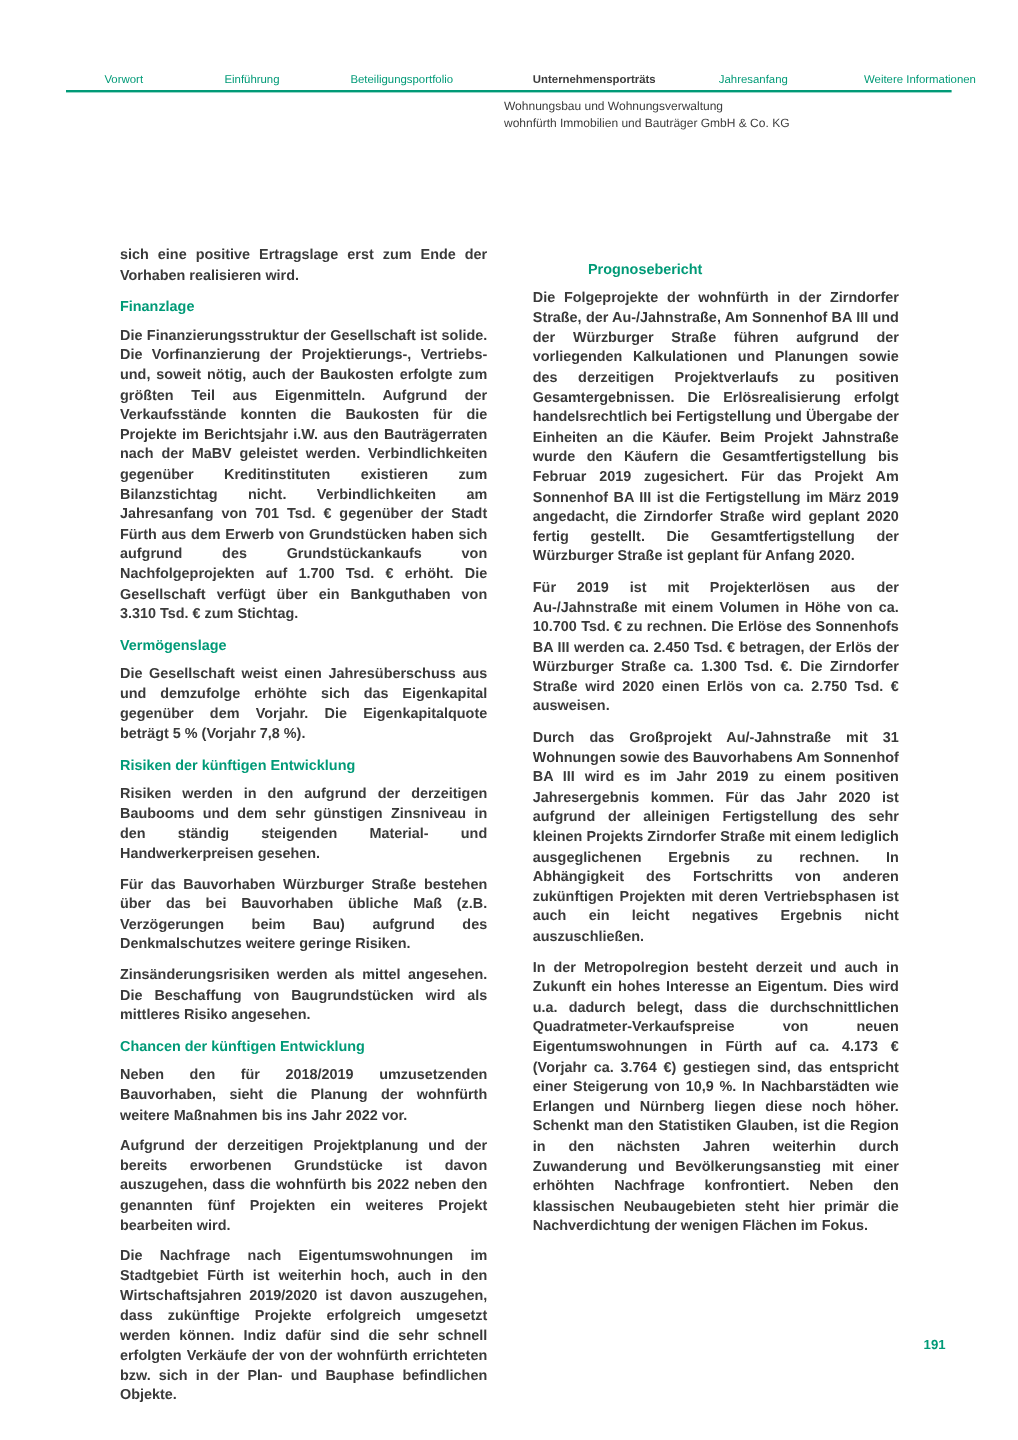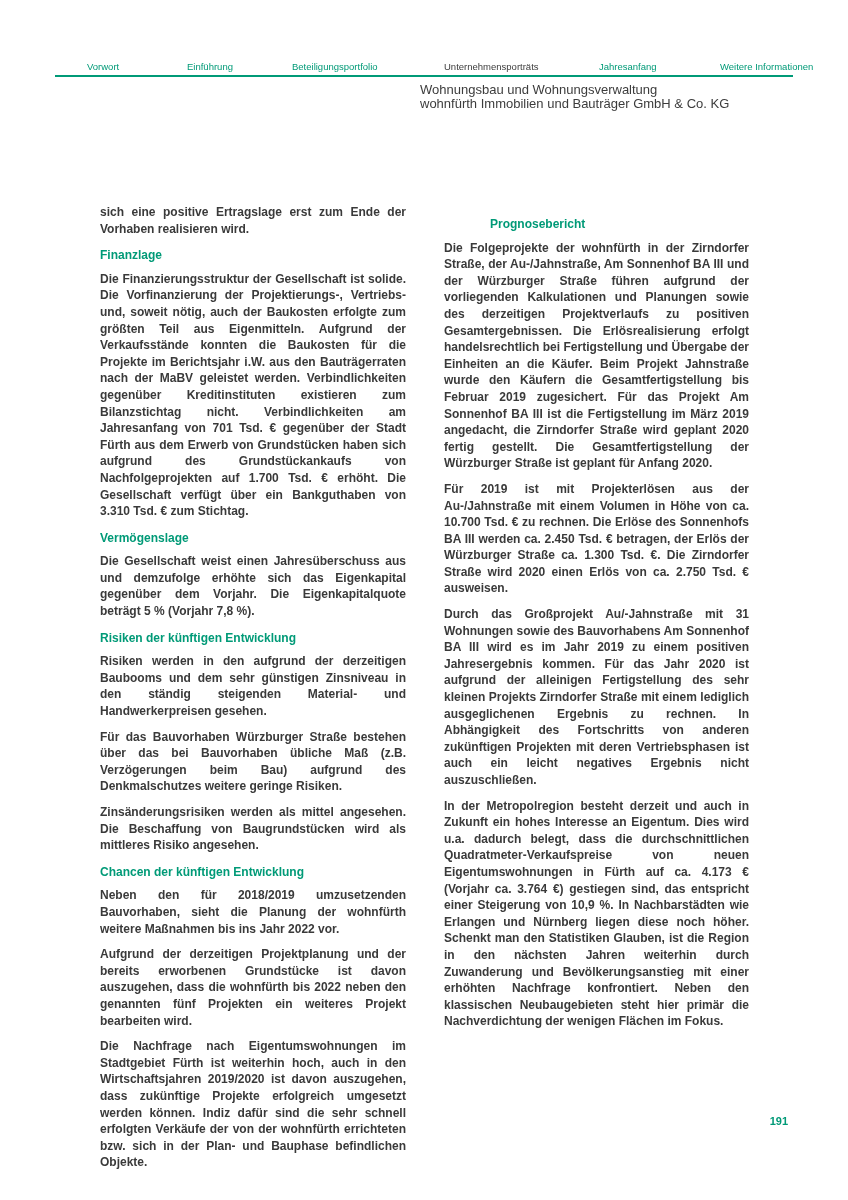--- a/index.html
+++ b/index.html
@@ -18,34 +18,34 @@
   .nav-item {
     position: absolute;
     top: 61px;
     font-size: 9.5px;
     color: #009a77;
     text-decoration: none;
     white-space: nowrap;
     cursor: pointer;
     margin-left: 24px;
   }
-  .nav-item.active { color: #3c3c3c; }
+  .nav-item.active { color: #3c3c3c; font-weight: bold; }
   .nav-rule {
     position: absolute;
     top: 75px;
     left: 55px;
     width: 738px;
     height: 2px;
     background: #009a77;
   }
   .crumbs {
     position: absolute;
     top: 83px;
     left: 420px;
-    font-size: 13px;
+    font-size: 10px;
     line-height: 14px;
     color: #3c3c3c;
   }
 
   
   .col {
     position: absolute;
     top: 204px;
     font-size: 12px;
     line-height: 16.6px;

